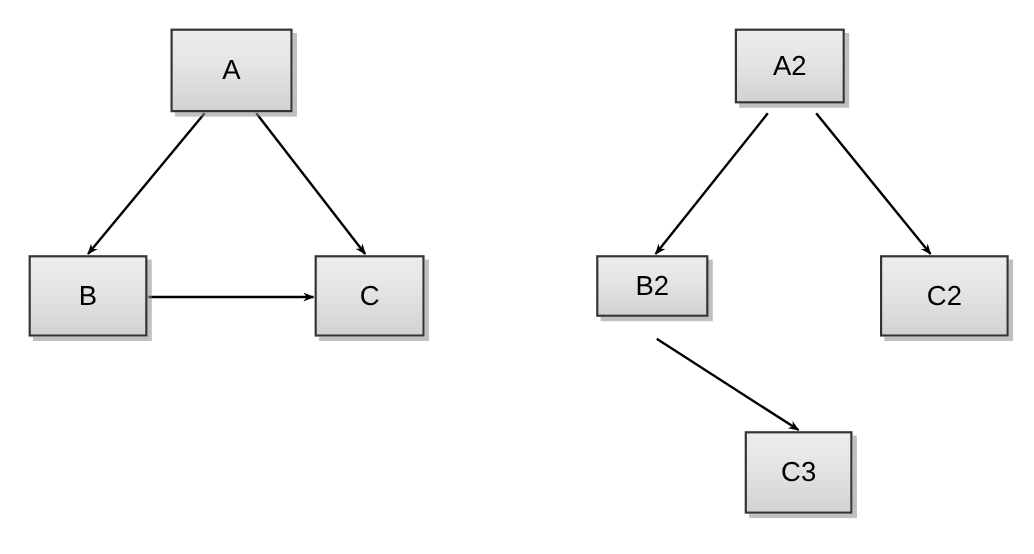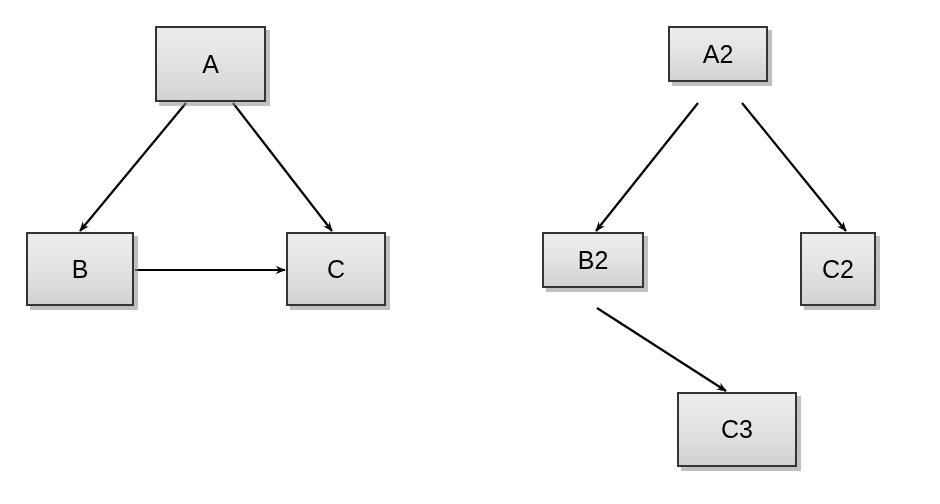--- a/index.html
+++ b/index.html
@@ -72,26 +72,26 @@
   <div id="node-layer">
       <div class="node" style="left: 155px; top: 26px; width: 111px; height: 76px;">
         <span class="node-label">A</span>
       </div>
       <div class="node" style="left: 26px; top: 232px; width: 108px; height: 74px;">
         <span class="node-label">B</span>
       </div>
       <div class="node" style="left: 286px; top: 232px; width: 100px; height: 74px;">
         <span class="node-label">C</span>
       </div>
-      <div class="node" style="left: 668px; top: 26px; width: 100px; height: 56px;">
+      <div class="node" style="left: 668px; top: 26px; width: 100px; height: 68px;">
         <span class="node-label">A2</span>
       </div>
       <div class="node" style="left: 542px; top: 232px; width: 102px; height: 56px;">
         <span class="node-label">B2</span>
       </div>
-      <div class="node" style="left: 800px; top: 232px; width: 76px; height: 74px;">
+      <div class="node" style="left: 800px; top: 232px; width: 117px; height: 74px;">
         <span class="node-label">C2</span>
       </div>
-      <div class="node" style="left: 677px; top: 392px; width: 120px; height: 75px;">
+      <div class="node" style="left: 677px; top: 392px; width: 98px; height: 75px;">
         <span class="node-label">C3</span>
       </div>
     </div>
 </div>
 
 </body></html>

